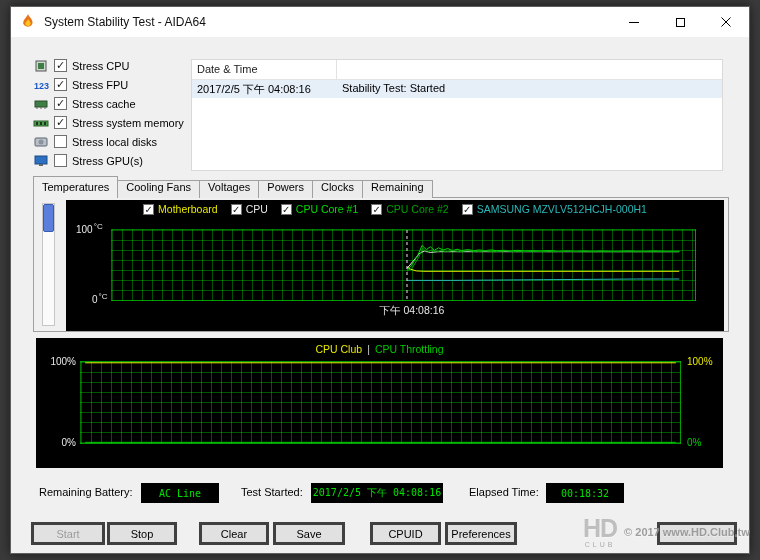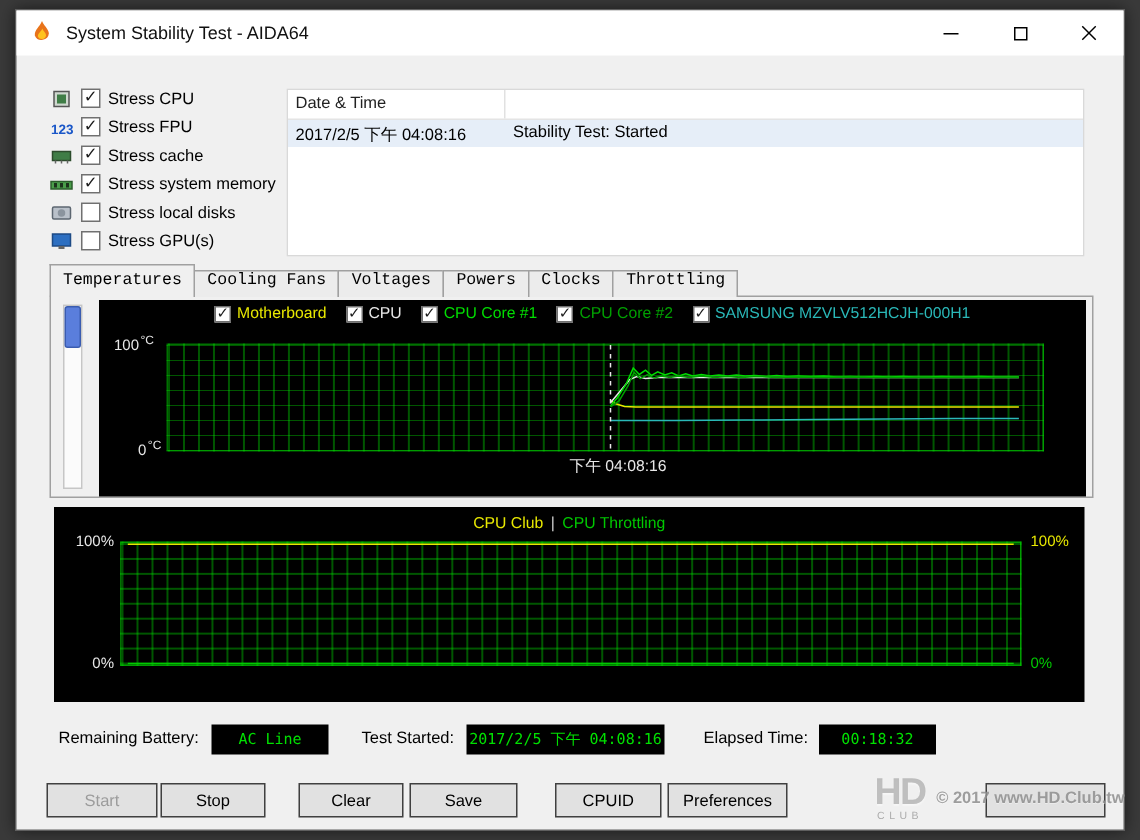--- a/index.html
+++ b/index.html
@@ -31,21 +31,21 @@
   .log-header{display:flex;height:20px;border-bottom:1px solid #e4e4e4;background:#ffffff;}
   .log-h{font-size:11px;color:#222;padding:3px 0 0 5px;border-right:1px solid #e1e1e1;}
   .c1{width:145px;flex:none;}
   .c2{flex:1;}
   .log-row{display:flex;height:18px;}
   .log-row.selected{background:#e6eef8;}
   .log-c{font-size:11px;color:#000;padding:2px 0 0 5px;white-space:nowrap;overflow:hidden;}
   
   .tabs{position:absolute;left:22px;top:169px;height:22px;display:flex;align-items:flex-end;z-index:3;}
   .tab{font-size:11px;color:#000;background:#ececec;border:1px solid #a0a0a0;border-bottom:none;
-       padding:0 8px 3px 8px;height:18px;margin-right:-1px;white-space:nowrap;font-family:Liberation Mono, monospace;}
+       padding:0 8px 3px 8px;height:18px;margin-right:-1px;white-space:nowrap;}
   .tab.active{background:#f0f0f0;height:22px;padding-top:4px;position:relative;z-index:4;}
   
   .panel{position:absolute;left:22px;top:190px;width:696px;height:135px;border:1px solid #a0a0a0;background:#f0f0f0;}
   .vslider{position:absolute;left:8px;top:5px;width:13px;height:123px;background:#fbfbfb;border:1px solid #c6c6c6;}
   .vthumb{position:absolute;left:0;top:0;width:11px;height:28px;background:#5a7edc;border:1px solid #3a5cb0;border-radius:2px;}
   .temp-chart{position:absolute;left:32px;top:2px;width:658px;height:131px;background:#000;}
   .t-legend{position:absolute;left:0;top:3px;width:100%;display:flex;justify-content:center;align-items:center;gap:13px;}
   .tl-item{display:inline-flex;align-items:center;gap:4px;}
   .tl-label{font-size:10.5px;white-space:nowrap;}
   .y-label{position:absolute;color:#e8e8e8;font-size:10px;white-space:nowrap;}
@@ -70,25 +70,25 @@
   .ul-b{left:8px;top:99px;width:32px;text-align:right;}
   .ur-t{left:651px;top:18px;color:#e8e800;}
   .ur-b{left:651px;top:99px;color:#00c800;}
   
   .st-label{position:absolute;top:479px;font-size:11px;color:#000;white-space:nowrap;}
   .sl1{left:28px;} .sl2{left:230px;} .sl3{left:458px;}
   .val-box{position:absolute;top:476px;height:20px;background:#000;display:flex;align-items:center;justify-content:center;}
   .val-box span{color:#00e000;font-family:"DejaVu Sans Mono",monospace;font-size:10px;white-space:nowrap;}
   .vb1{left:130px;width:78px;} .vb2{left:300px;width:132px;} .vb3{left:535px;width:78px;}
   
-  .btn{position:absolute;top:515px;height:23px;background:#e1e1e1;border:1px solid #404040;
+  .btn{position:absolute;top:515px;height:23px;background:#e1e1e1;border:3px solid #404040;
        font-size:11px;color:#000;display:flex;align-items:center;justify-content:center;cursor:default;}
   .btn.disabled{color:#9c9c9c;}
   .b-start{left:20px;width:74px;} .b-stop{left:96px;width:70px;} .b-clear{left:188px;width:70px;}
-  .b-save{left:262px;width:72px;} .b-cpuid{left:359px;width:71px;} .b-pref{left:434px;width:80px;}
+  .b-save{left:262px;width:72px;} .b-cpuid{left:359px;width:71px;} .b-pref{left:434px;width:72px;}
   .b-close{left:646px;width:80px;}
   
   .watermark{position:absolute;left:572px;top:509px;display:flex;align-items:center;gap:7px;z-index:8;opacity:.85;pointer-events:none;}
   .wm-logo{display:flex;flex-direction:column;align-items:center;line-height:1;}
   .wm-hd{font-size:25px;font-weight:bold;color:rgba(170,170,170,.85);letter-spacing:-1px;text-shadow:0 1px 1px rgba(255,255,255,.5);}
   .wm-club{font-size:7px;letter-spacing:3px;color:rgba(150,150,150,.9);}
   .wm-text{font-size:11px;color:#8f8f8f;text-shadow:0 1px 0 rgba(255,255,255,.45);white-space:nowrap;font-weight:bold;}
 </style>
 </head>
 <body>
@@ -195,21 +195,21 @@
         <div class="log-c c2">Stability Test: Started</div>
       </div>
     </div>
 
     <div class="tabs">
       <div class="tab active">Temperatures</div>
       <div class="tab">Cooling Fans</div>
       <div class="tab">Voltages</div>
       <div class="tab">Powers</div>
       <div class="tab">Clocks</div>
-      <div class="tab">Throttling</div>
+      <div class="tab">Remaining</div>
     </div>
 
     <div class="panel">
       <div class="vslider">
         <div class="vthumb"></div>
       </div>
       <div class="temp-chart">
         <div class="t-legend">
           <span class="tl-item">
             <span class="cb sm checked"></span>

